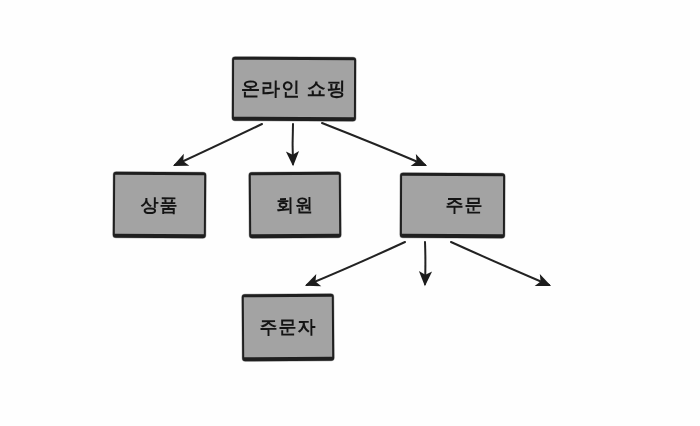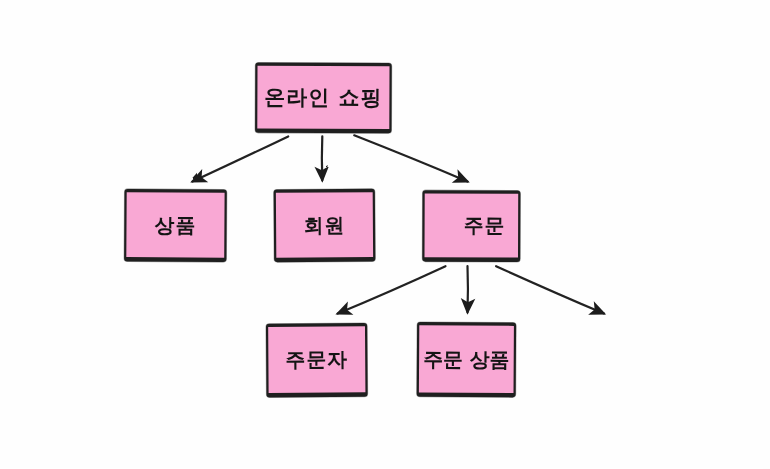--- a/index.html
+++ b/index.html
@@ -17,34 +17,35 @@
   }
   #edge-layer {
     position: absolute;
     left: 0; top: 0;
     width: 700px;
     height: 426px;
   }
   .node {
     position: absolute;
     box-sizing: border-box;
-    background: #f9a8d4;
+    background: #a3a3a3;
     border: 2px solid #1f1f1f;
     border-top-width: 3px;
     border-bottom-width: 4px;
     border-radius: 3px;
     display: flex;
     align-items: center;
     justify-content: center;
     color: #141414;
     font-weight: 700;
     font-size: 18px;
     letter-spacing: 1px;
     box-shadow: 0 0 0 0.5px rgba(30,30,30,0.35);
     white-space: nowrap;
+    font-family: Liberation Serif, serif;
   }
   .tilt-a { transform: rotate(0.35deg); }
   .tilt-b { transform: rotate(-0.4deg); }
   .tilt-c { transform: rotate(0.2deg); }
   .root-node { font-size: 19px; }
 </style>
 </head>
 <body>
 
 <div id="canvas">
@@ -68,20 +69,19 @@
       <path d="M451,242 Q504,266 549,285" marker-end="url(#arrowhead)"></path>
     </g>
   </svg>
 
   <div class="node root-node tilt-c" style="left:232px; top:57px; width:124px; height:64px;">온라인 쇼핑</div>
 
   <div class="node tilt-a" style="left:113px; top:172px; width:93px; height:66px;">상품</div>
 
   <div class="node tilt-b" style="left:249px; top:172px; width:92px; height:66px;">회원</div>
 
-  <div class="node tilt-c" style="left:384px; top:173px; width:89px; height:65px;padding-left:24px;">주문</div>
+  <div class="node tilt-c" style="left:400px; top:173px; width:105px; height:65px;padding-left:24px;">주문</div>
 
   <div class="node tilt-b" style="left:242px; top:294px; width:92px; height:67px;">주문자</div>
 
-  <div class="node tilt-a" style="left:379px; top:293px; width:90px; height:68px; letter-spacing:0;">주문 상품</div>
 
 
 </div>
 
 </body></html>

